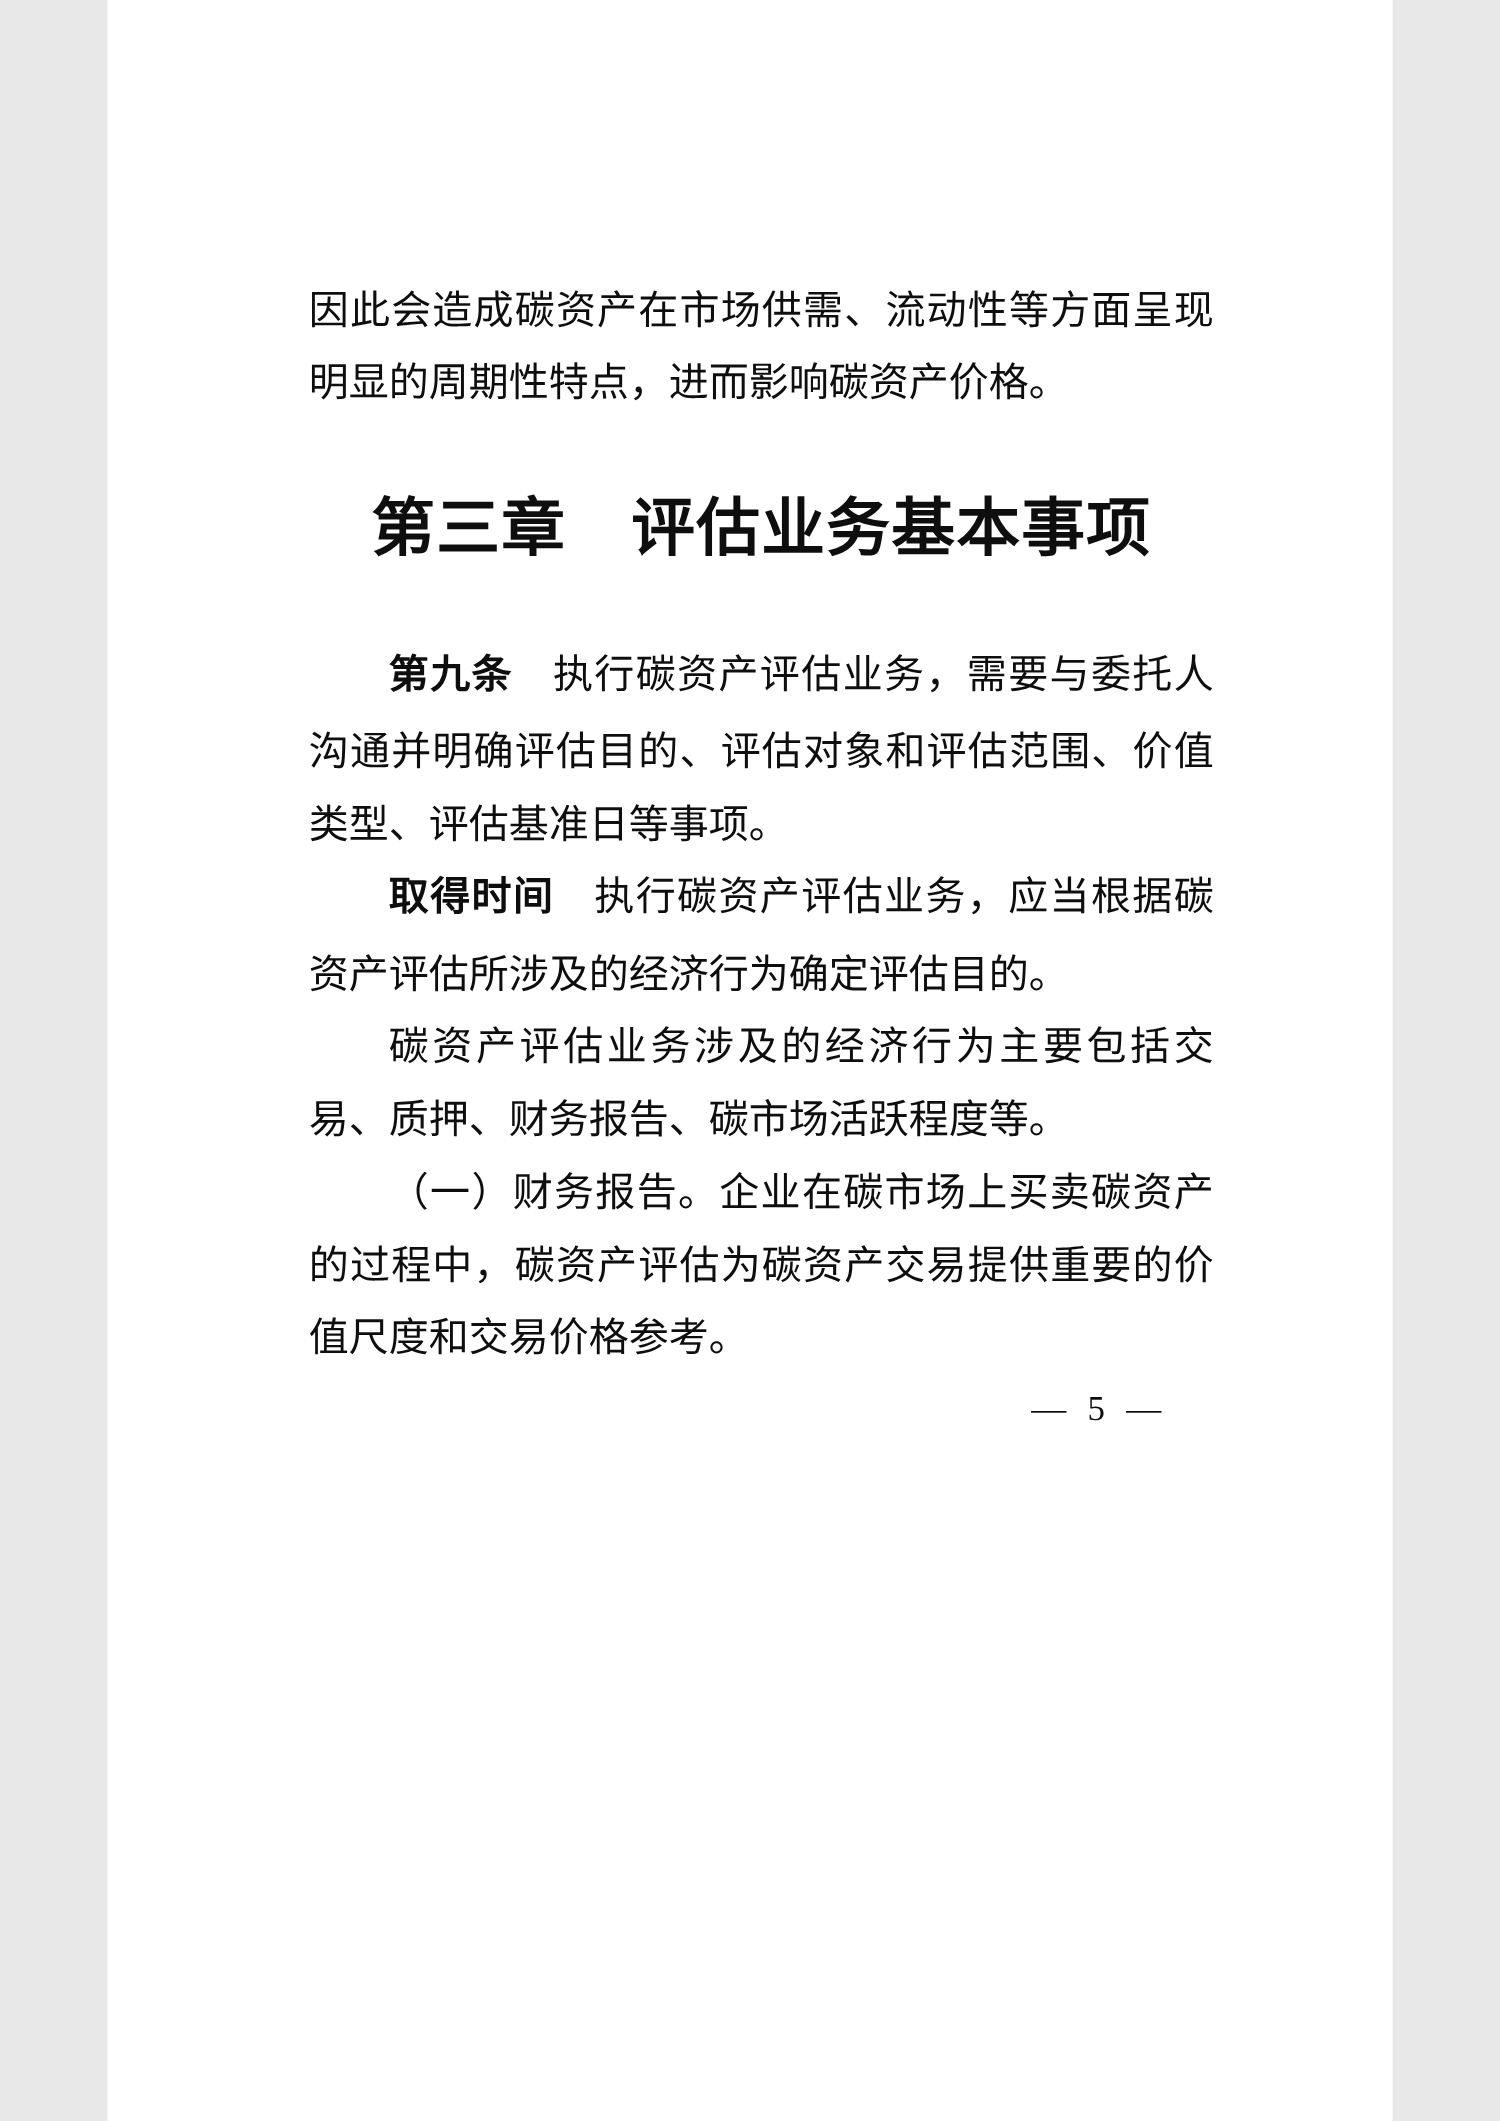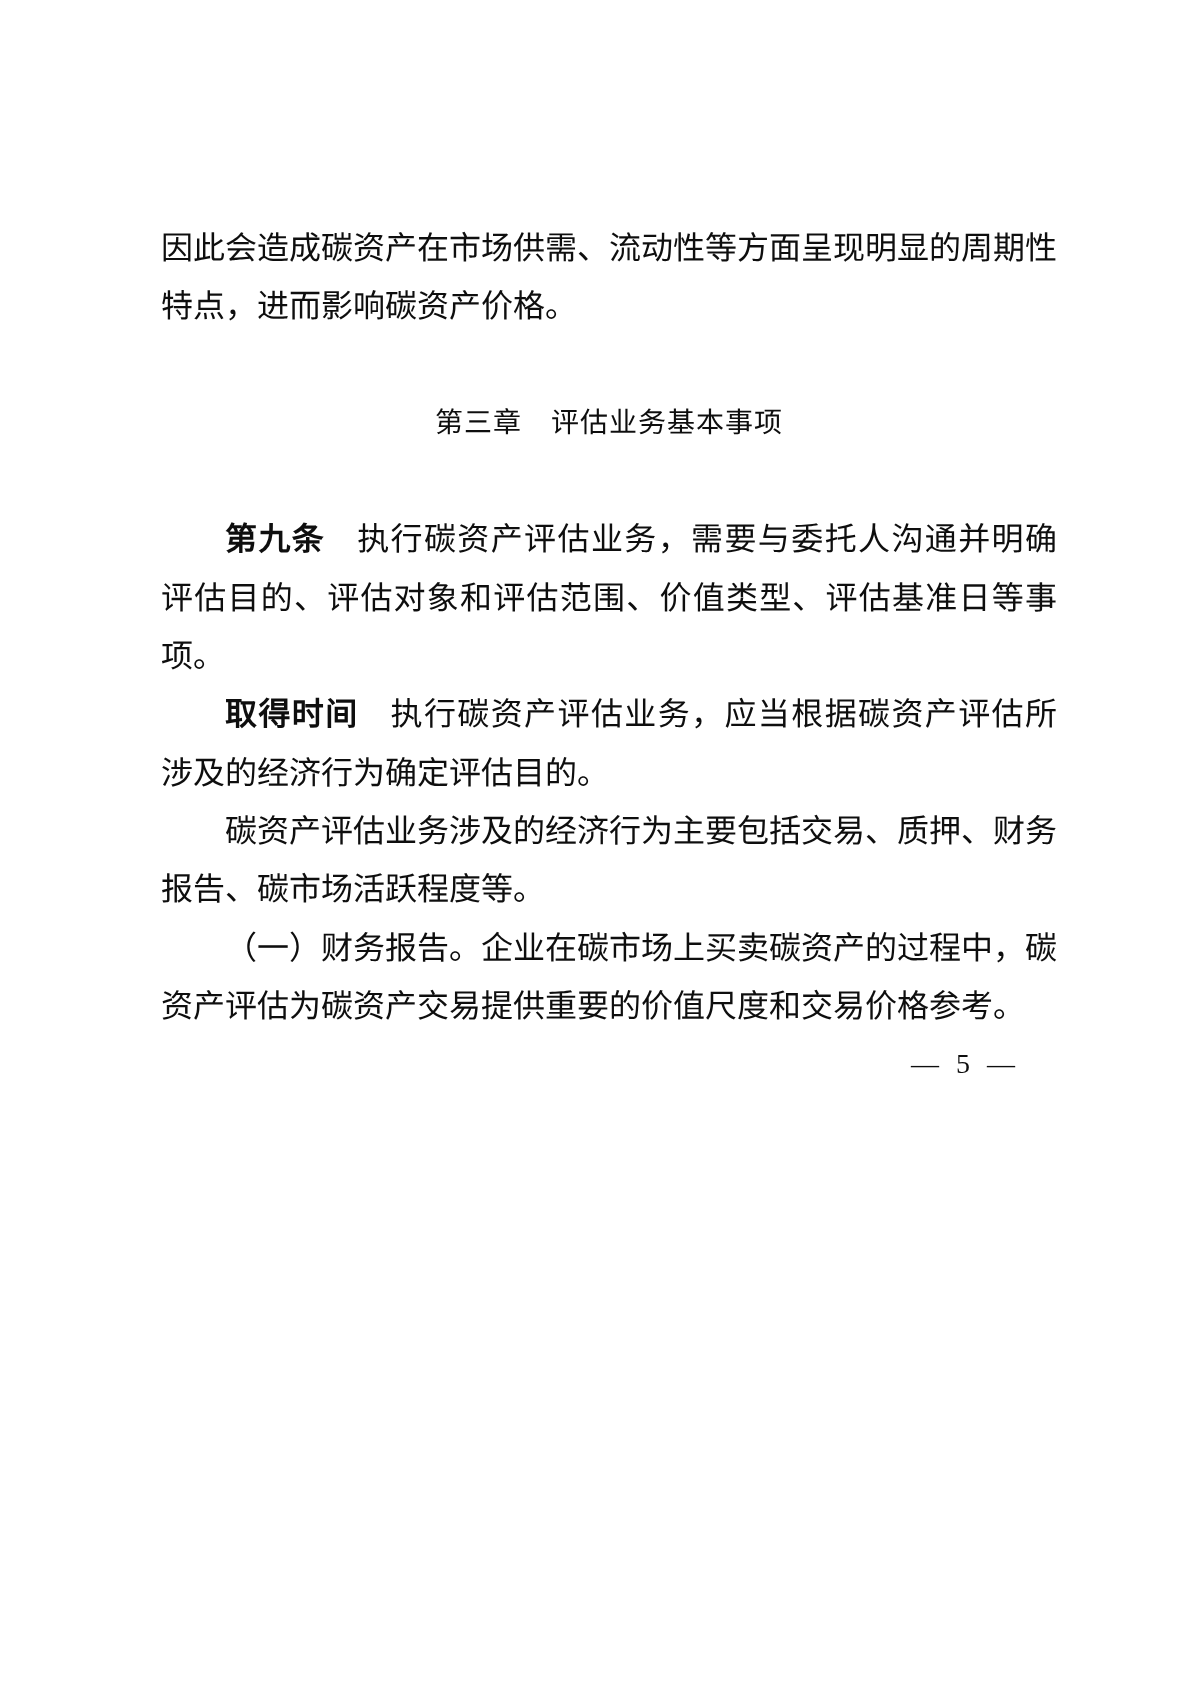--- a/index.html
+++ b/index.html
@@ -2,21 +2,21 @@
 <html lang="zh-CN"><head>
 <meta charset="utf-8">
 <style>
   html, body {
     margin: 0;
     padding: 0;
     background: #e8e8e8;
   }
   .sheet {
     position: relative;
-    width: 1200px;
+    width: 1028px;
     height: 1697px;
     margin: 0 auto;
     background: #ffffff;
     color: #0e0e0e;
     font-family: "Liberation Serif", "DejaVu Serif", serif;
     overflow: hidden;
   }
   .content {
     padding: 219px 143px 0 161px;
   }
@@ -28,29 +28,30 @@
     text-justify: inter-character;
     letter-spacing: 0;
     word-break: break-all;
   }
   .para.indent {
     text-indent: 2em;
   }
   .lead {
     font-weight: 700;
     margin-right: 1em;
+    font-family: Liberation Mono, monospace;
   }
   .lead:empty {
     margin-right: 0;
   }
   .chapter {
     margin: 58.3px 0;
-    font-size: 28px;
+    font-size: 51px;
     line-height: 58.3px;
-    font-weight: 400;
+    font-weight: 700;
     text-align: center;
     font-family: "Liberation Sans", "DejaVu Sans", sans-serif;
     letter-spacing: 1px;
   }
   .page-number {
     margin: 0 37px 0 0;
     font-size: 28px;
     line-height: 58.3px;
     text-align: right;
     letter-spacing: 5px;

